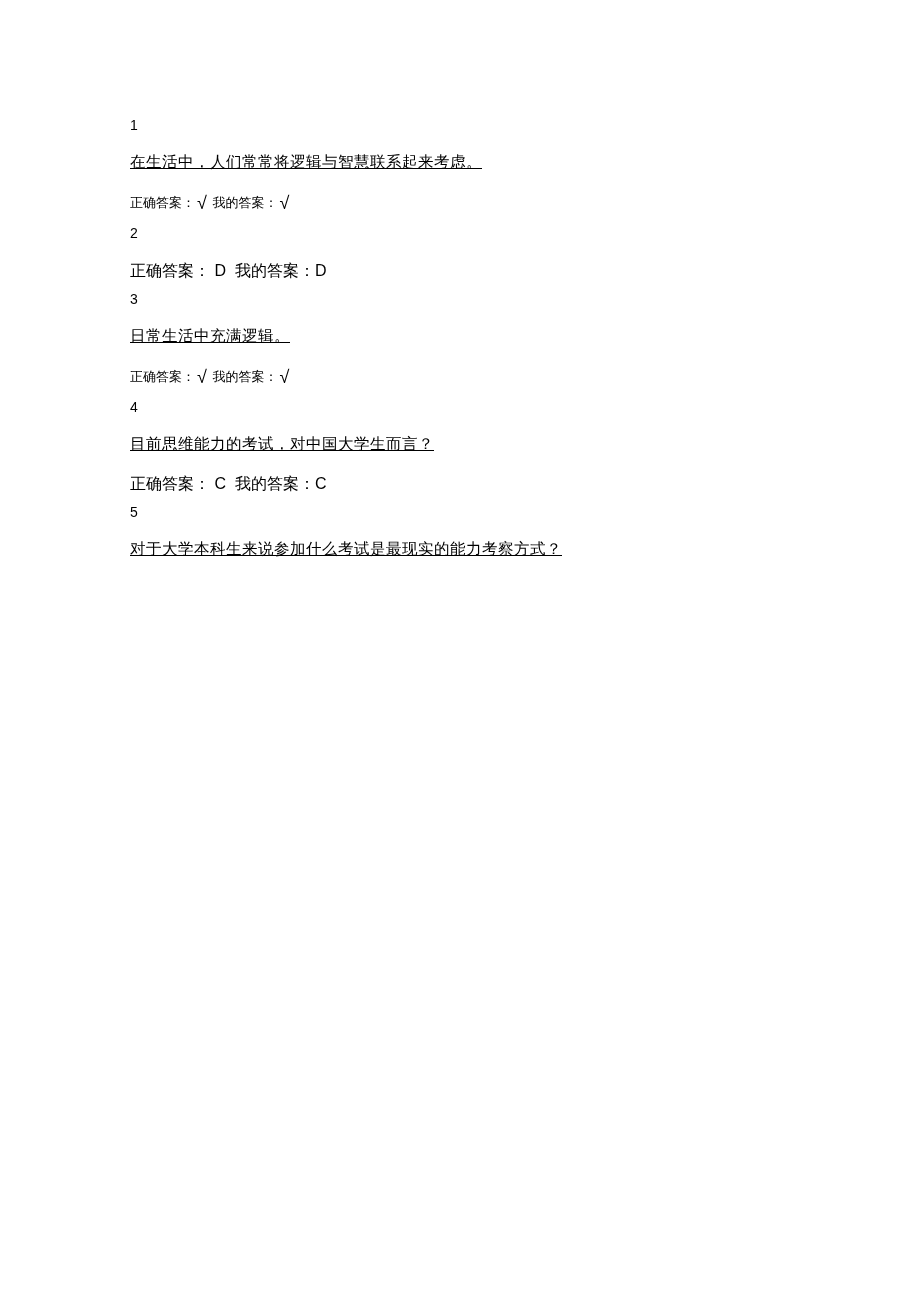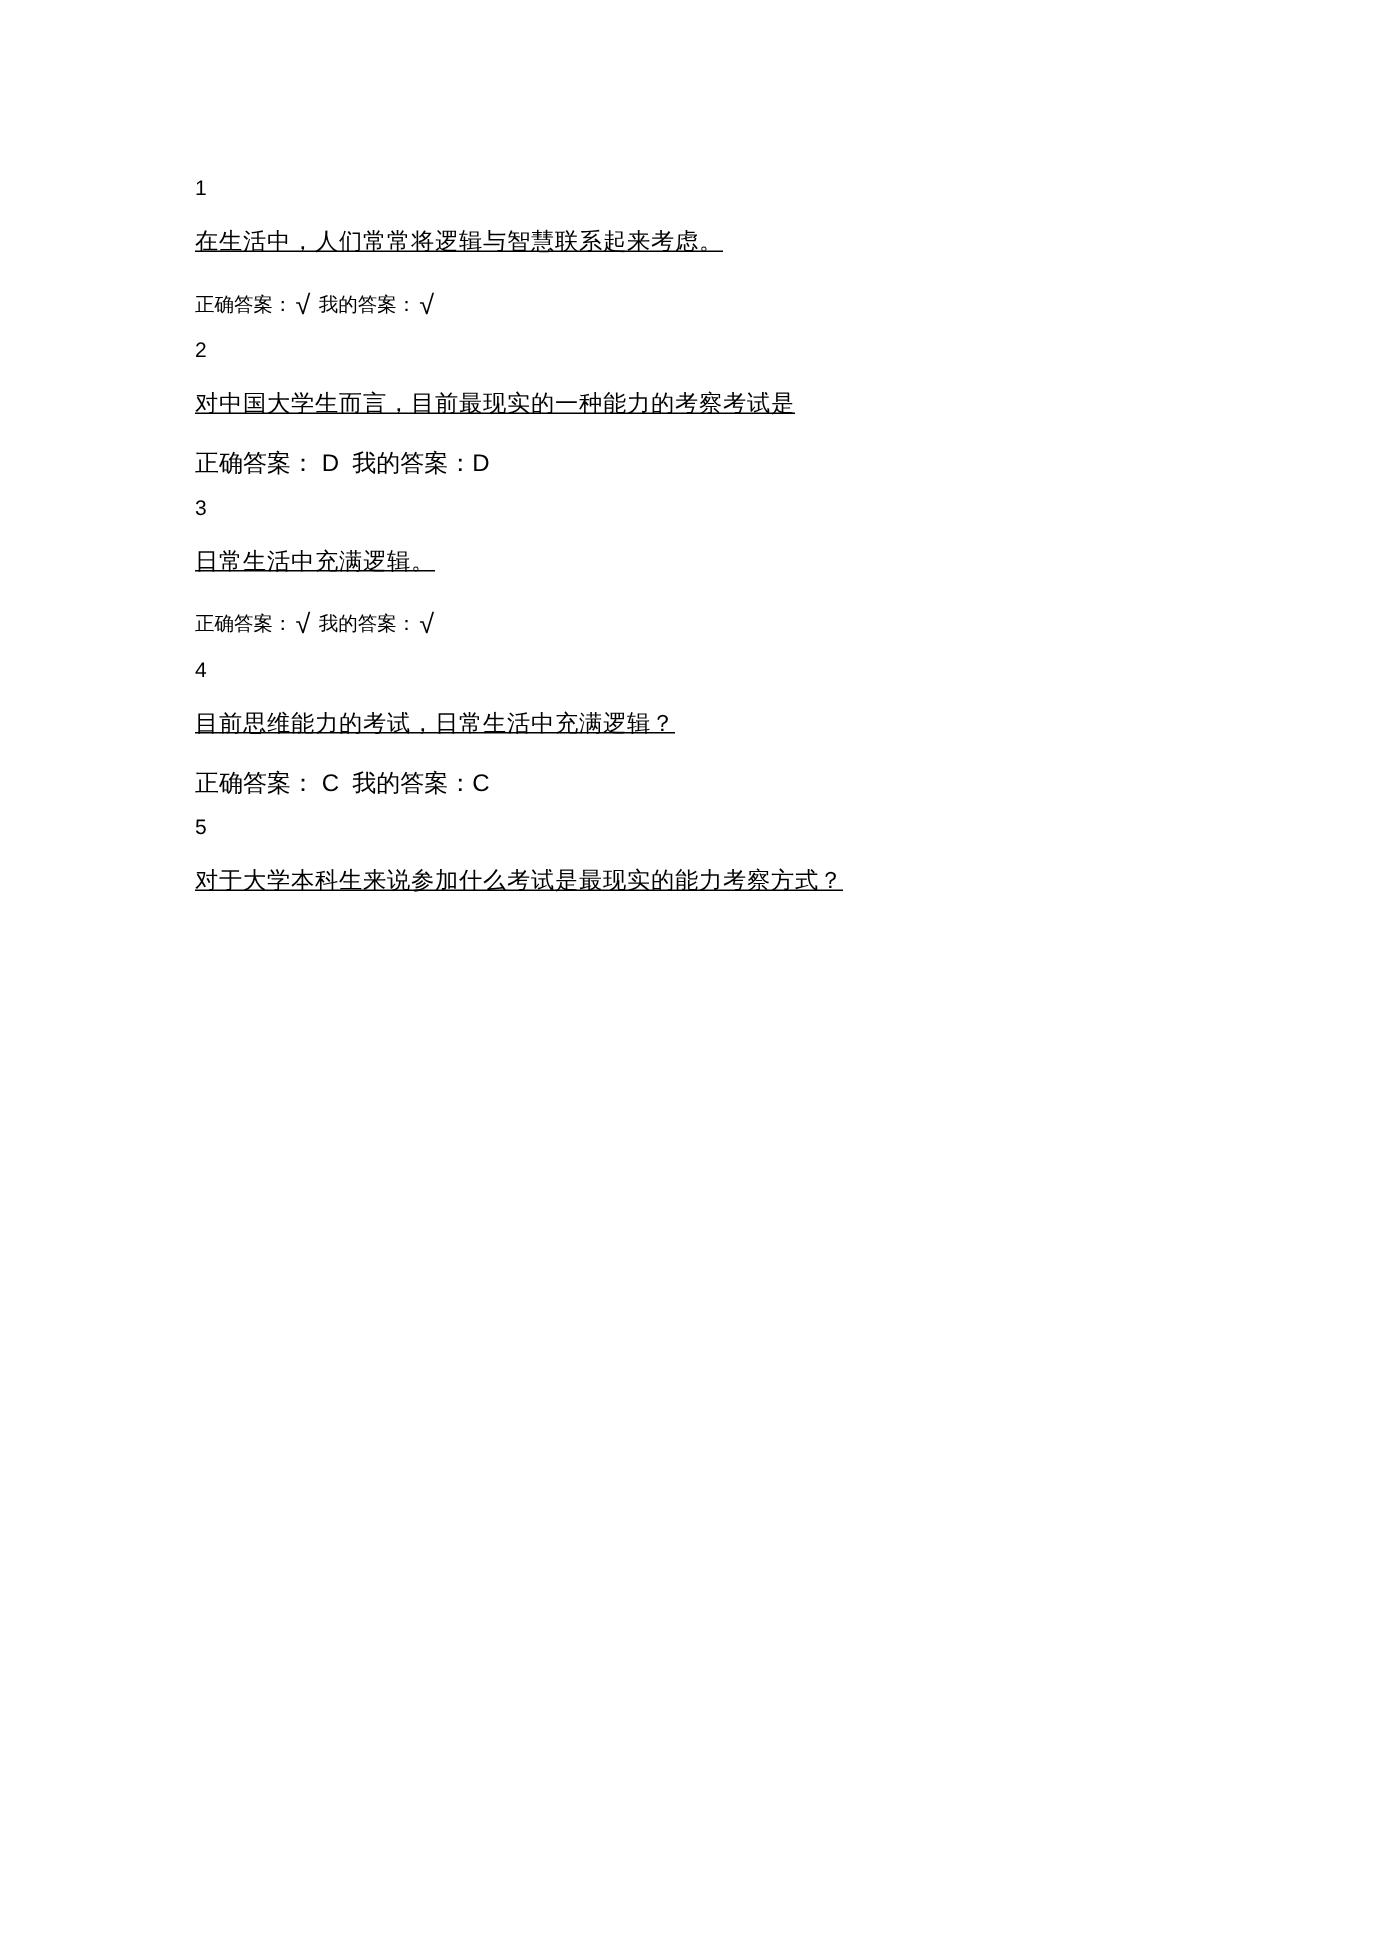--- a/index.html
+++ b/index.html
@@ -78,35 +78,34 @@
 <div class="page">
 
   <div class="qnum">1</div>
   <div class="qtext">在生活中，人们常常将逻辑与智慧联系起来考虑。</div>
   <div class="answer-line">
     <span>正确答案：</span><span class="tick">√</span>
     <span>我的答案：</span><span class="tick">√</span>
   </div>
 
   <div class="qnum">2</div>
-  <div class="qtext">对中国大学生而言，目前最现实的一种能力的考察考试是</div>
   <div class="post-options-answer">
     <span>正确答案：</span> <span class="eng">D</span>
     &nbsp;<span>我的答案：</span><span class="eng">D</span>
   </div>
 
   <div class="qnum">3</div>
   <div class="qtext">日常生活中充满逻辑。</div>
   <div class="answer-line">
     <span>正确答案：</span><span class="tick">√</span>
     <span>我的答案：</span><span class="tick">√</span>
   </div>
 
   <div class="qnum">4</div>
-  <div class="qtext">目前思维能力的考试，日常生活中充满逻辑？</div>
+  <div class="qtext">目前思维能力的考试，对中国大学生而言？</div>
   <div class="post-options-answer">
     <span>正确答案：</span> <span class="eng">C</span>
     &nbsp;<span>我的答案：</span><span class="eng">C</span>
   </div>
 
   <div class="qnum">5</div>
   <div class="qtext">对于大学本科生来说参加什么考试是最现实的能力考察方式？</div>
 
 </div>
 

